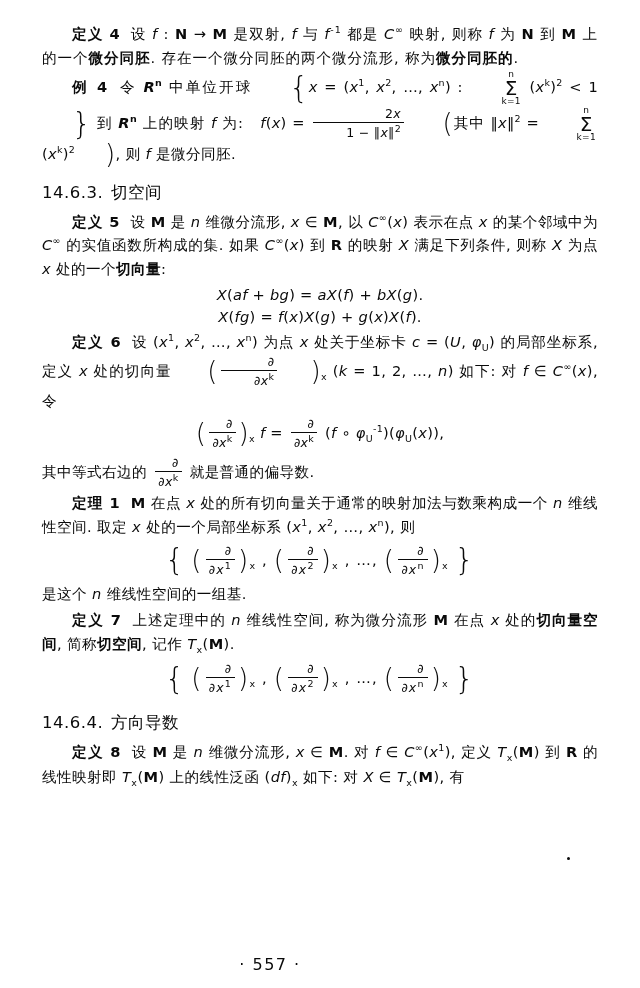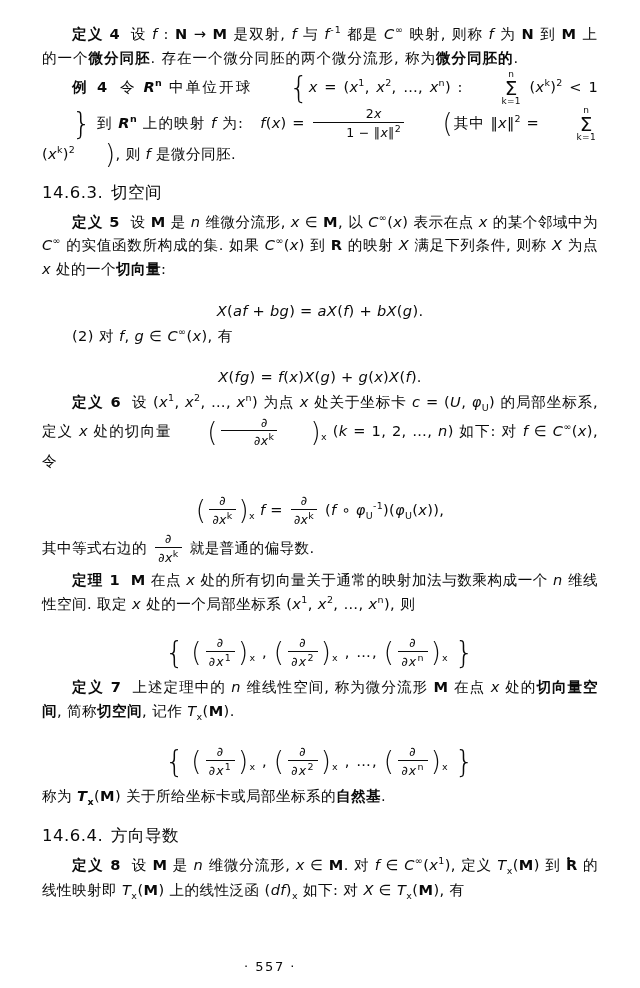--- a/index.html
+++ b/index.html
@@ -46,36 +46,36 @@
   .heading {
     font-size: 16.5px;
     font-weight: normal;
     letter-spacing: 0.5px;
     margin: 16px 0 6px 0;
   }
   .heading-num { margin-right: 2px; margin-top: 28px; }
   .eq {
     text-align: center;
     font-size: 14.6px;
-    margin: 21px 0 5px 0;
+    margin: 5px 0 5px 0;
     letter-spacing: 0.3px;
   }
   .eq-wide { letter-spacing: 1.2px; }
   .it { font-style: italic; }
   .sup { vertical-align: super; font-size: 9.5px; }
   .sub { vertical-align: sub; font-size: 9.5px; }
   .frac {
     display: inline-block;
     vertical-align: middle;
     text-align: center;
     font-size: 12.5px;
     line-height: 1.18;
     margin: 0 3px;
   }
-  .frac .num { display: block; padding: 0 3px; border-bottom: 1.3px solid #0a0a0a; }
+  .frac .num { display: block; padding: 0 3px; border-bottom: 1.3px solid #0a0a0a; text-align: right; }
   .frac .den { display: block; padding: 0 3px; }
   .bigparen {
     display: inline-block;
     font-size: 26px;
     line-height: 0.6;
     vertical-align: middle;
     font-weight: 300;
   }
   .sum {
     display: inline-block;
@@ -92,21 +92,21 @@
     line-height: 0.55;
     vertical-align: middle;
     font-weight: 300;
   }
   .footer {
     position: absolute;
     left: 0;
     bottom: 14px;
     width: 540px;
     text-align: center;
-    font-size: 13px;
+    font-size: 16px;
     letter-spacing: 1.5px;
   }
   .pagenum { display: inline-block; }
   .dot-mark {
     position: absolute;
     right: 70px;
     bottom: 128px;
     width: 3px;
     height: 3px;
     background: #0a0a0a;
@@ -150,23 +150,20 @@
     </div>
 
     <div class="para indent line-block">
       <span class="lead">定义 5</span><span>设 <span class="bold">M</span> 是 <span class="it">n</span> 维微分流形, <span class="it">x</span> ∈ <span class="bold">M</span>, 以 <span class="it">C</span><span class="sup">∞</span>(<span class="it">x</span>) 表示在点 <span class="it">x</span> 的某个邻域中为 <span class="it">C</span><span class="sup">∞</span> 的实值函数所构成的集. 如果 <span class="it">C</span><span class="sup">∞</span>(<span class="it">x</span>) 到 <span class="bold">R</span> 的映射 <span class="it">X</span> 满足下列条件, 则称 <span class="it">X</span> 为点 <span class="it">x</span> 处的一个<span class="bold">切向量</span>:</span>
     </div>
 
     <div class="eq">
       <span class="it">X</span>(<span class="it">af</span> + <span class="it">bg</span>) = <span class="it">aX</span>(<span class="it">f</span>) + <span class="it">bX</span>(<span class="it">g</span>).
     </div>
 
-    <div class="para indent">
-      (2) 对 <span class="it">f</span>, <span class="it">g</span> ∈ <span class="it">C</span><span class="sup">∞</span>(<span class="it">x</span>), 有
-    </div>
     <div class="eq">
       <span class="it">X</span>(<span class="it">fg</span>) = <span class="it">f</span>(<span class="it">x</span>)<span class="it">X</span>(<span class="it">g</span>) + <span class="it">g</span>(<span class="it">x</span>)<span class="it">X</span>(<span class="it">f</span>).
     </div>
 
 
     <div class="para indent line-block">
       <span class="lead">定义 6</span><span>设 (<span class="it">x</span><span class="sup">1</span>, <span class="it">x</span><span class="sup">2</span>, …, <span class="it">x</span><span class="sup">n</span>) 为点 <span class="it">x</span> 处关于坐标卡 <span class="it">c</span> = (<span class="it">U</span>, <span class="it">φ</span><span class="sub">U</span>) 的局部坐标系, 定义 <span class="it">x</span> 处的切向量
       <span class="bigparen">(</span><span class="frac"><span class="num">∂</span><span class="den">∂<span class="it">x</span><span class="sup">k</span></span></span><span class="bigparen">)</span><span class="sub">x</span>
       (<span class="it">k</span> = 1, 2, …, <span class="it">n</span>) 如下: 对 <span class="it">f</span> ∈ <span class="it">C</span><span class="sup">∞</span>(<span class="it">x</span>), 令</span>
     </div>
@@ -183,34 +180,34 @@
     <div class="para indent line-block">
       <span class="lead">定理 1</span><span><span class="bold">M</span> 在点 <span class="it">x</span> 处的所有切向量关于通常的映射加法与数乘构成一个 <span class="it">n</span> 维线性空间. 取定 <span class="it">x</span> 处的一个局部坐标系 (<span class="it">x</span><span class="sup">1</span>, <span class="it">x</span><span class="sup">2</span>, …, <span class="it">x</span><span class="sup">n</span>), 则</span>
     </div>
     <div class="eq eq-wide">
       <span class="brace-l">{</span>
       <span class="bigparen">(</span><span class="frac"><span class="num">∂</span><span class="den">∂<span class="it">x</span><span class="sup">1</span></span></span><span class="bigparen">)</span><span class="sub">x</span> ,
       <span class="bigparen">(</span><span class="frac"><span class="num">∂</span><span class="den">∂<span class="it">x</span><span class="sup">2</span></span></span><span class="bigparen">)</span><span class="sub">x</span> , …,
       <span class="bigparen">(</span><span class="frac"><span class="num">∂</span><span class="den">∂<span class="it">x</span><span class="sup">n</span></span></span><span class="bigparen">)</span><span class="sub">x</span>
       <span class="brace-r">}</span>
     </div>
+    <div class="para">
+      是这个 <span class="it">n</span> 维线性空间的一组基.
+    </div>
 
     <div class="para indent line-block">
       <span class="lead">定义 7</span><span>上述定理中的 <span class="it">n</span> 维线性空间, 称为微分流形 <span class="bold">M</span> 在点 <span class="it">x</span> 处的<span class="bold">切向量空间</span>, 简称<span class="bold">切空间</span>, 记作 <span class="it">T</span><span class="sub">x</span>(<span class="bold">M</span>).</span>
     </div>
     <div class="eq eq-wide">
       <span class="brace-l">{</span>
       <span class="bigparen">(</span><span class="frac"><span class="num">∂</span><span class="den">∂<span class="it">x</span><span class="sup">1</span></span></span><span class="bigparen">)</span><span class="sub">x</span> ,
       <span class="bigparen">(</span><span class="frac"><span class="num">∂</span><span class="den">∂<span class="it">x</span><span class="sup">2</span></span></span><span class="bigparen">)</span><span class="sub">x</span> , …,
       <span class="bigparen">(</span><span class="frac"><span class="num">∂</span><span class="den">∂<span class="it">x</span><span class="sup">n</span></span></span><span class="bigparen">)</span><span class="sub">x</span>
       <span class="brace-r">}</span>
     </div>
-    <div class="para">
-      称为 <span class="it bold">T</span><span class="sub bold">x</span>(<span class="bold">M</span>) 关于所给坐标卡或局部坐标系的<span class="bold">自然基</span>.
-    </div>
 
     <div class="heading">
       <span class="heading-num">14.6.4.</span>
       <span>方向导数</span>
     </div>
 
     <div class="para indent line-block">
       <span class="lead">定义 8</span><span>设 <span class="bold">M</span> 是 <span class="it">n</span> 维微分流形, <span class="it">x</span> ∈ <span class="bold">M</span>. 对 <span class="it">f</span> ∈ <span class="it">C</span><span class="sup">∞</span>(<span class="it">x</span><span class="sup">1</span>), 定义 <span class="it">T</span><span class="sub">x</span>(<span class="bold">M</span>) 到 <span class="bold">R</span> 的线性映射即 <span class="it">T</span><span class="sub">x</span>(<span class="bold">M</span>) 上的线性泛函 (<span class="it">df</span>)<span class="sub">x</span> 如下: 对 <span class="it">X</span> ∈ <span class="it">T</span><span class="sub">x</span>(<span class="bold">M</span>), 有</span>
     </div>
 

